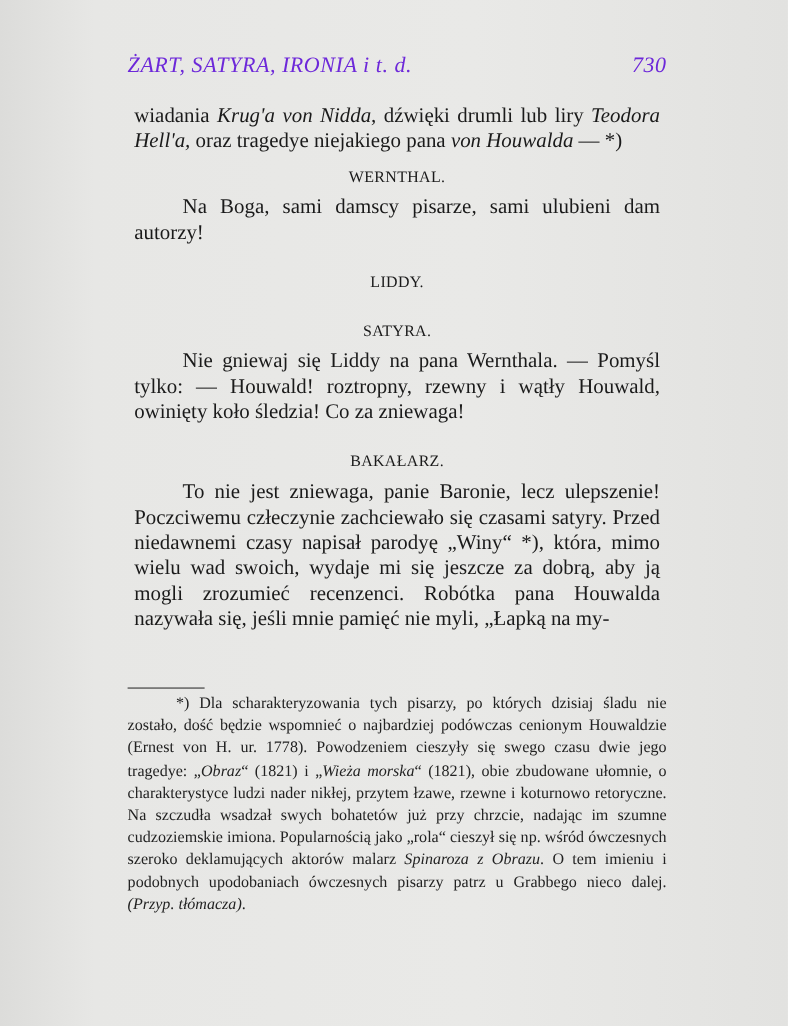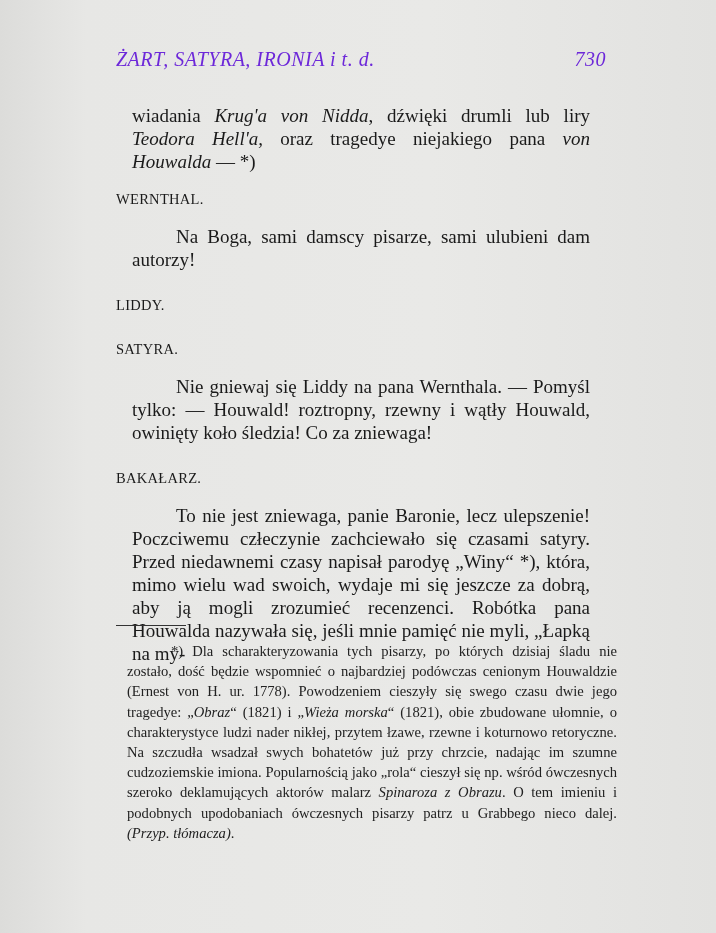--- a/index.html
+++ b/index.html
@@ -45,29 +45,29 @@
     }
     .body-text {
       position: absolute;
       top: 88px;
       left: 0;
       width: 490px;
       font-size: 19px;
       line-height: 23px;
     }
     .para {
-      margin: 16px;
+      margin: 6px;
       text-align: justify;
       text-align-last: auto;
     }
     .para.indent {
       text-indent: 44px;
     }
     .speaker {
-      text-align: left;
+      text-align: center;
       font-size: 14.5px;
       letter-spacing: 0.3px;
       margin: 24px 0 4px 0;
       line-height: 20px;
     }
     .speaker.first {
       margin-top: 11px;
     }
     i, .it { font-style: italic; }
     .rule {
@@ -81,21 +81,21 @@
     .footnote {
       position: absolute;
       top: 630px;
       left: 0;
       width: 490px;
       font-size: 14.6px;
       line-height: 20.2px;
       text-align: justify;
       color: #222;
       text-indent: 44px;
-      margin: 11px;
+      margin: 0;
     }
   </style>
 </head>
 <body>
 
 <div class="page">
 
   <div class="running-head">
     <span class="title">ŻART, SATYRA, IRONIA i t. d.</span>
     <span class="folio">730</span>

